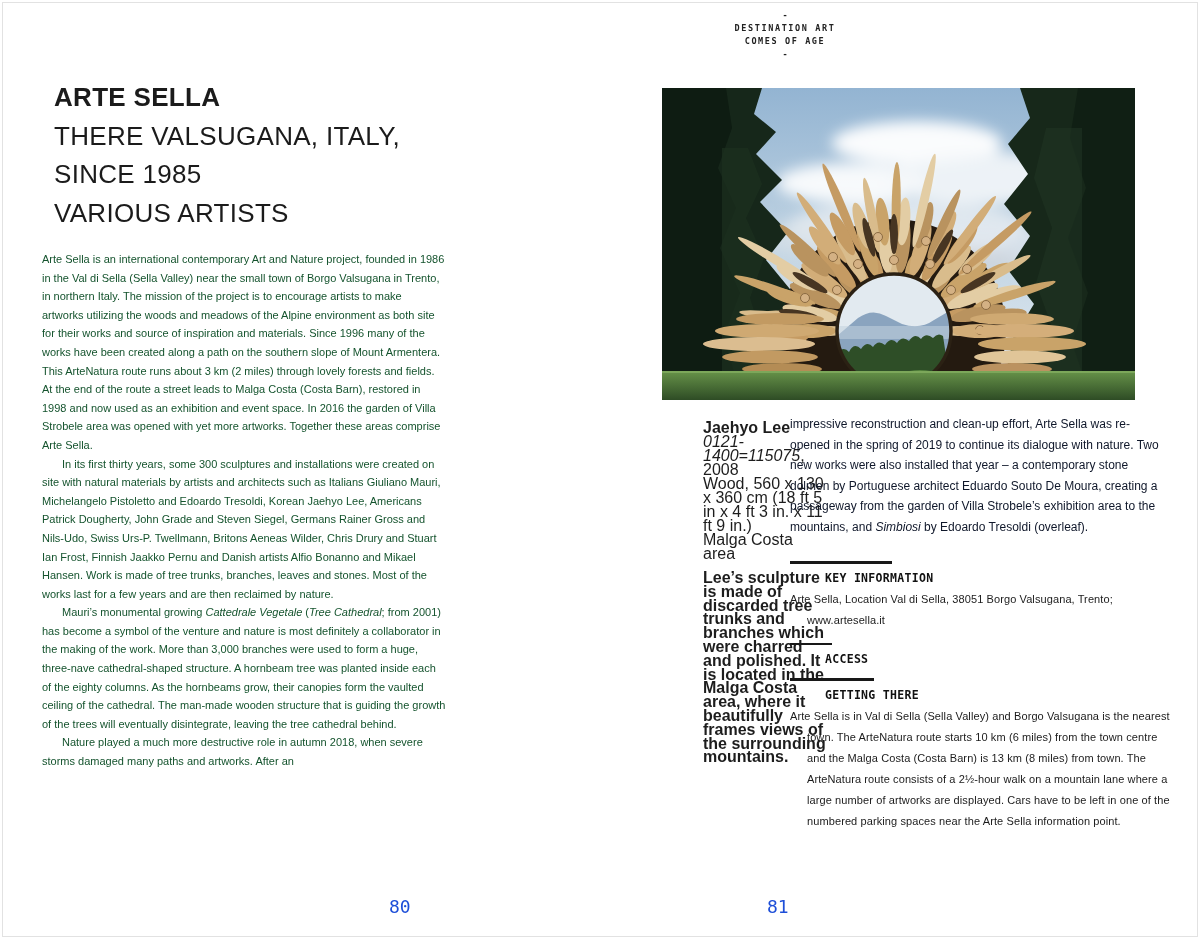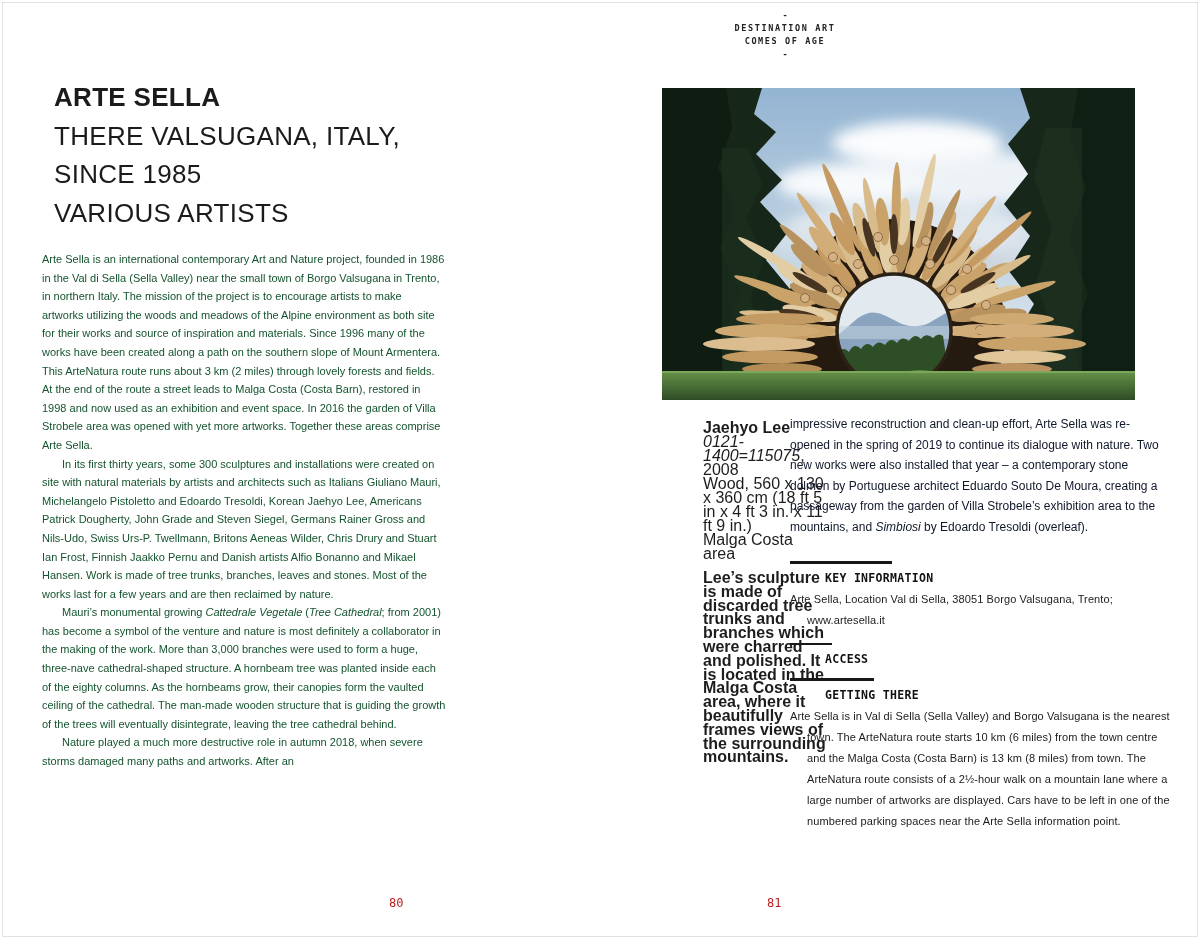--- a/index.html
+++ b/index.html
@@ -10,21 +10,21 @@
   
   .title{position:absolute;left:42px;top:78px;margin:0;font-size:26px;line-height:38.5px;
          font-weight:400;letter-spacing:.3px;color:#1b1b1b;}
   .title span{display:block;margin-left:12px;}
   .title .t-bold{font-weight:700;}
   .left-body{position:absolute;left:42px;top:250px;width:404px;
              font-size:11px;line-height:18.6px;color:#14532d;}
   .left-body p{margin:0;}
   .left-body p.ind{text-indent:20px;}
   .pagenum{position:absolute;font-family:"DejaVu Sans Mono",monospace;
-           font-size:12px;color:#b91c1c;}
+           font-size:18px;color:#1d4ed8;}
   .pn-left{left:389px;top:896px;}
   .pn-right{left:767px;top:896px;}
 
   
   .running-head{position:absolute;left:700px;top:9px;width:170px;text-align:center;
                 font-family:"DejaVu Sans Mono",monospace;font-size:8.5px;line-height:13px;
                 letter-spacing:1.6px;color:#222;font-weight:700;}
   .running-head .rh-dash{letter-spacing:0;}
 
   .photo{position:absolute;left:662px;top:88px;width:473px;height:312px;background:#b8cad9;}

